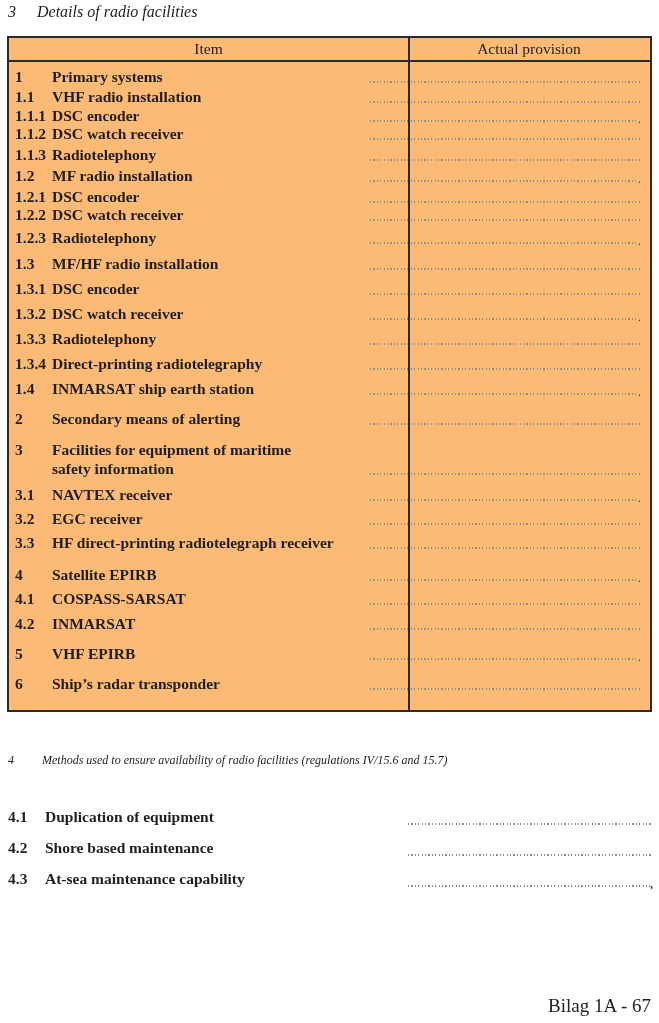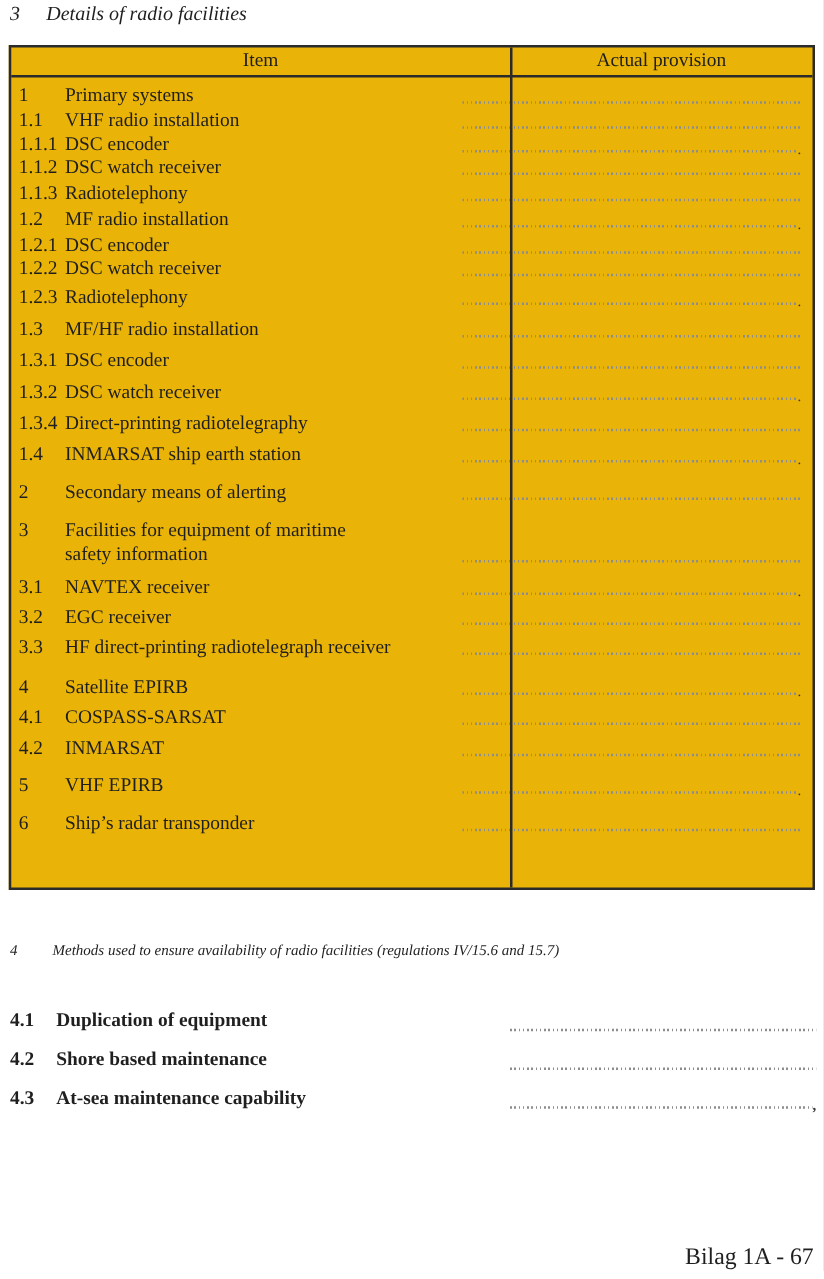--- a/index.html
+++ b/index.html
@@ -14,29 +14,29 @@
   
   .doc-title{
     position:absolute;top:2px;left:8px;
     font-style:italic;font-size:16px;line-height:20px;
   }
   .doc-title .tnum{display:inline-block;width:29px;}
   
   .rtable{
     position:absolute;top:36px;left:7px;width:645px;height:676px;
     border:2px solid #2b2b2b;box-sizing:border-box;
-    background:#eab308;
+    background:#fdba74;
   }
   .coldiv{position:absolute;top:0;bottom:0;left:399px;width:2px;background:#2b2b2b;}
   .thead{display:flex;height:22px;border-bottom:2px solid #2b2b2b;}
   .th{font-size:15.5px;text-align:center;padding-top:1px;line-height:20px;}
   .th-item{width:399px;}
   .th-prov{flex:1;}
   .trow{display:flex;align-items:flex-end;}
-  .ci{width:350px;box-sizing:border-box;padding-left:6px;display:flex;align-items:flex-end;}
+  .ci{width:350px;box-sizing:border-box;padding-left:6px;display:flex;align-items:flex-end;font-weight:bold;}
   .itxt{font-size:15.5px;line-height:19px;white-space:nowrap;}
   .num{display:inline-block;width:37px;}
   .lbl2{display:block;margin-left:37px;}
   .cp{flex:1;display:flex;align-items:flex-end;box-sizing:border-box;padding:0 9px 3px 11px;}
   .dotline{flex:1;height:2px;background:repeating-linear-gradient(90deg,#8d8d8d 0 1.2px,transparent 1.2px 3.4px);}
   .tail{font-size:12px;line-height:5px;color:#3a3a3a;}
   
   .sec4-heading{
     position:absolute;top:750px;left:8px;
     font-style:italic;font-size:12px;line-height:20px;white-space:nowrap;
@@ -177,20 +177,29 @@
     <div class="trow" style="height:25px">
         <div class="ci">
           <div class="itxt"><span class="num">1.3.2</span><span>DSC watch receiver</span></div>
         </div>
         <div class="cp">
           <span class="dotline"></span>
           <span class="tail">.</span>
         </div>
       </div>
 
+    <div class="trow" style="height:25px">
+        <div class="ci">
+          <div class="itxt"><span class="num">1.3.3</span><span>Radiotelephony</span></div>
+        </div>
+        <div class="cp">
+          <span class="dotline"></span>
+          <span class="tail"></span>
+        </div>
+      </div>
 
     <div class="trow" style="height:25px">
         <div class="ci">
           <div class="itxt"><span class="num">1.3.4</span><span>Direct-printing radiotelegraphy</span></div>
         </div>
         <div class="cp">
           <span class="dotline"></span>
           <span class="tail"></span>
         </div>
       </div>

